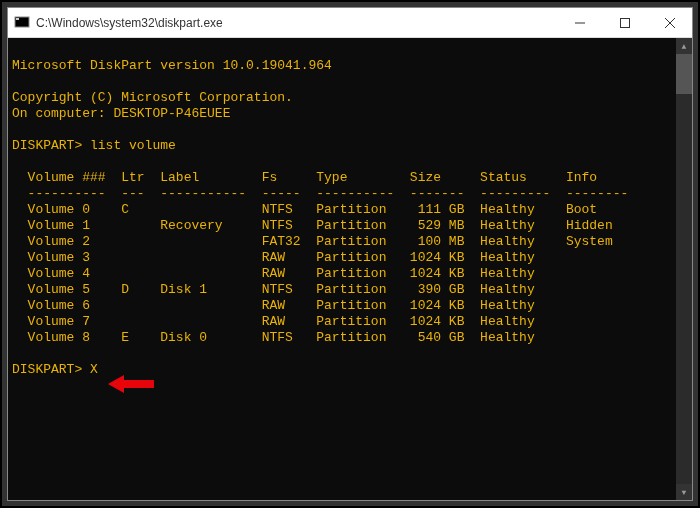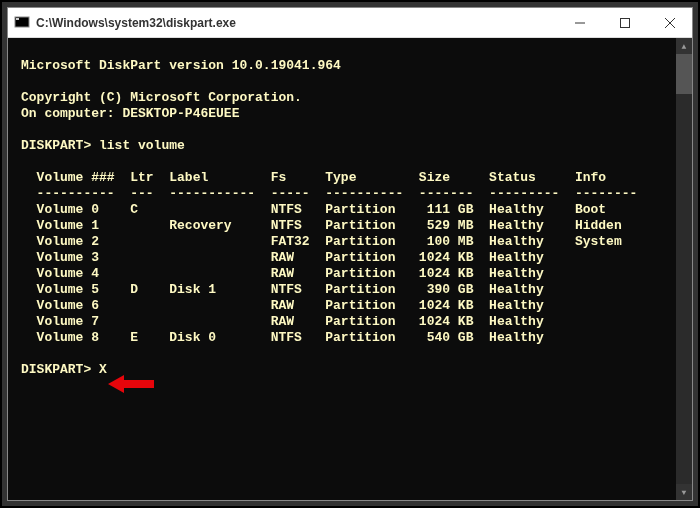--- a/index.html
+++ b/index.html
@@ -15,21 +15,20 @@
     .window {
       position: absolute;
       top: 5px;
       left: 5px;
       right: 5px;
       bottom: 5px;
       background: #fff;
       border: 1px solid #888;
       display: flex;
       flex-direction: column;
-      font-weight: bold;
     }
     .titlebar {
       height: 30px;
       background: #fff;
       display: flex;
       align-items: center;
       border-bottom: 1px solid #ddd;
     }
     .titlebar-icon {
       width: 16px;
@@ -56,22 +55,22 @@
     }
     .terminal-wrap {
       flex: 1;
       display: flex;
       background: #0c0c0c;
       overflow: hidden;
     }
     .terminal {
       flex: 1;
       background: #0c0c0c;
-      color: #fef9c3;
-      padding: 4px 13px;
+      color: #eab308;
+      padding: 4px 4px;
       white-space: pre;
       line-height: 16px;
       overflow: hidden;
     }
     .scrollbar {
       width: 16px;
       background: #2b2b2b;
       position: relative;
     }
     .scroll-up, .scroll-down {

